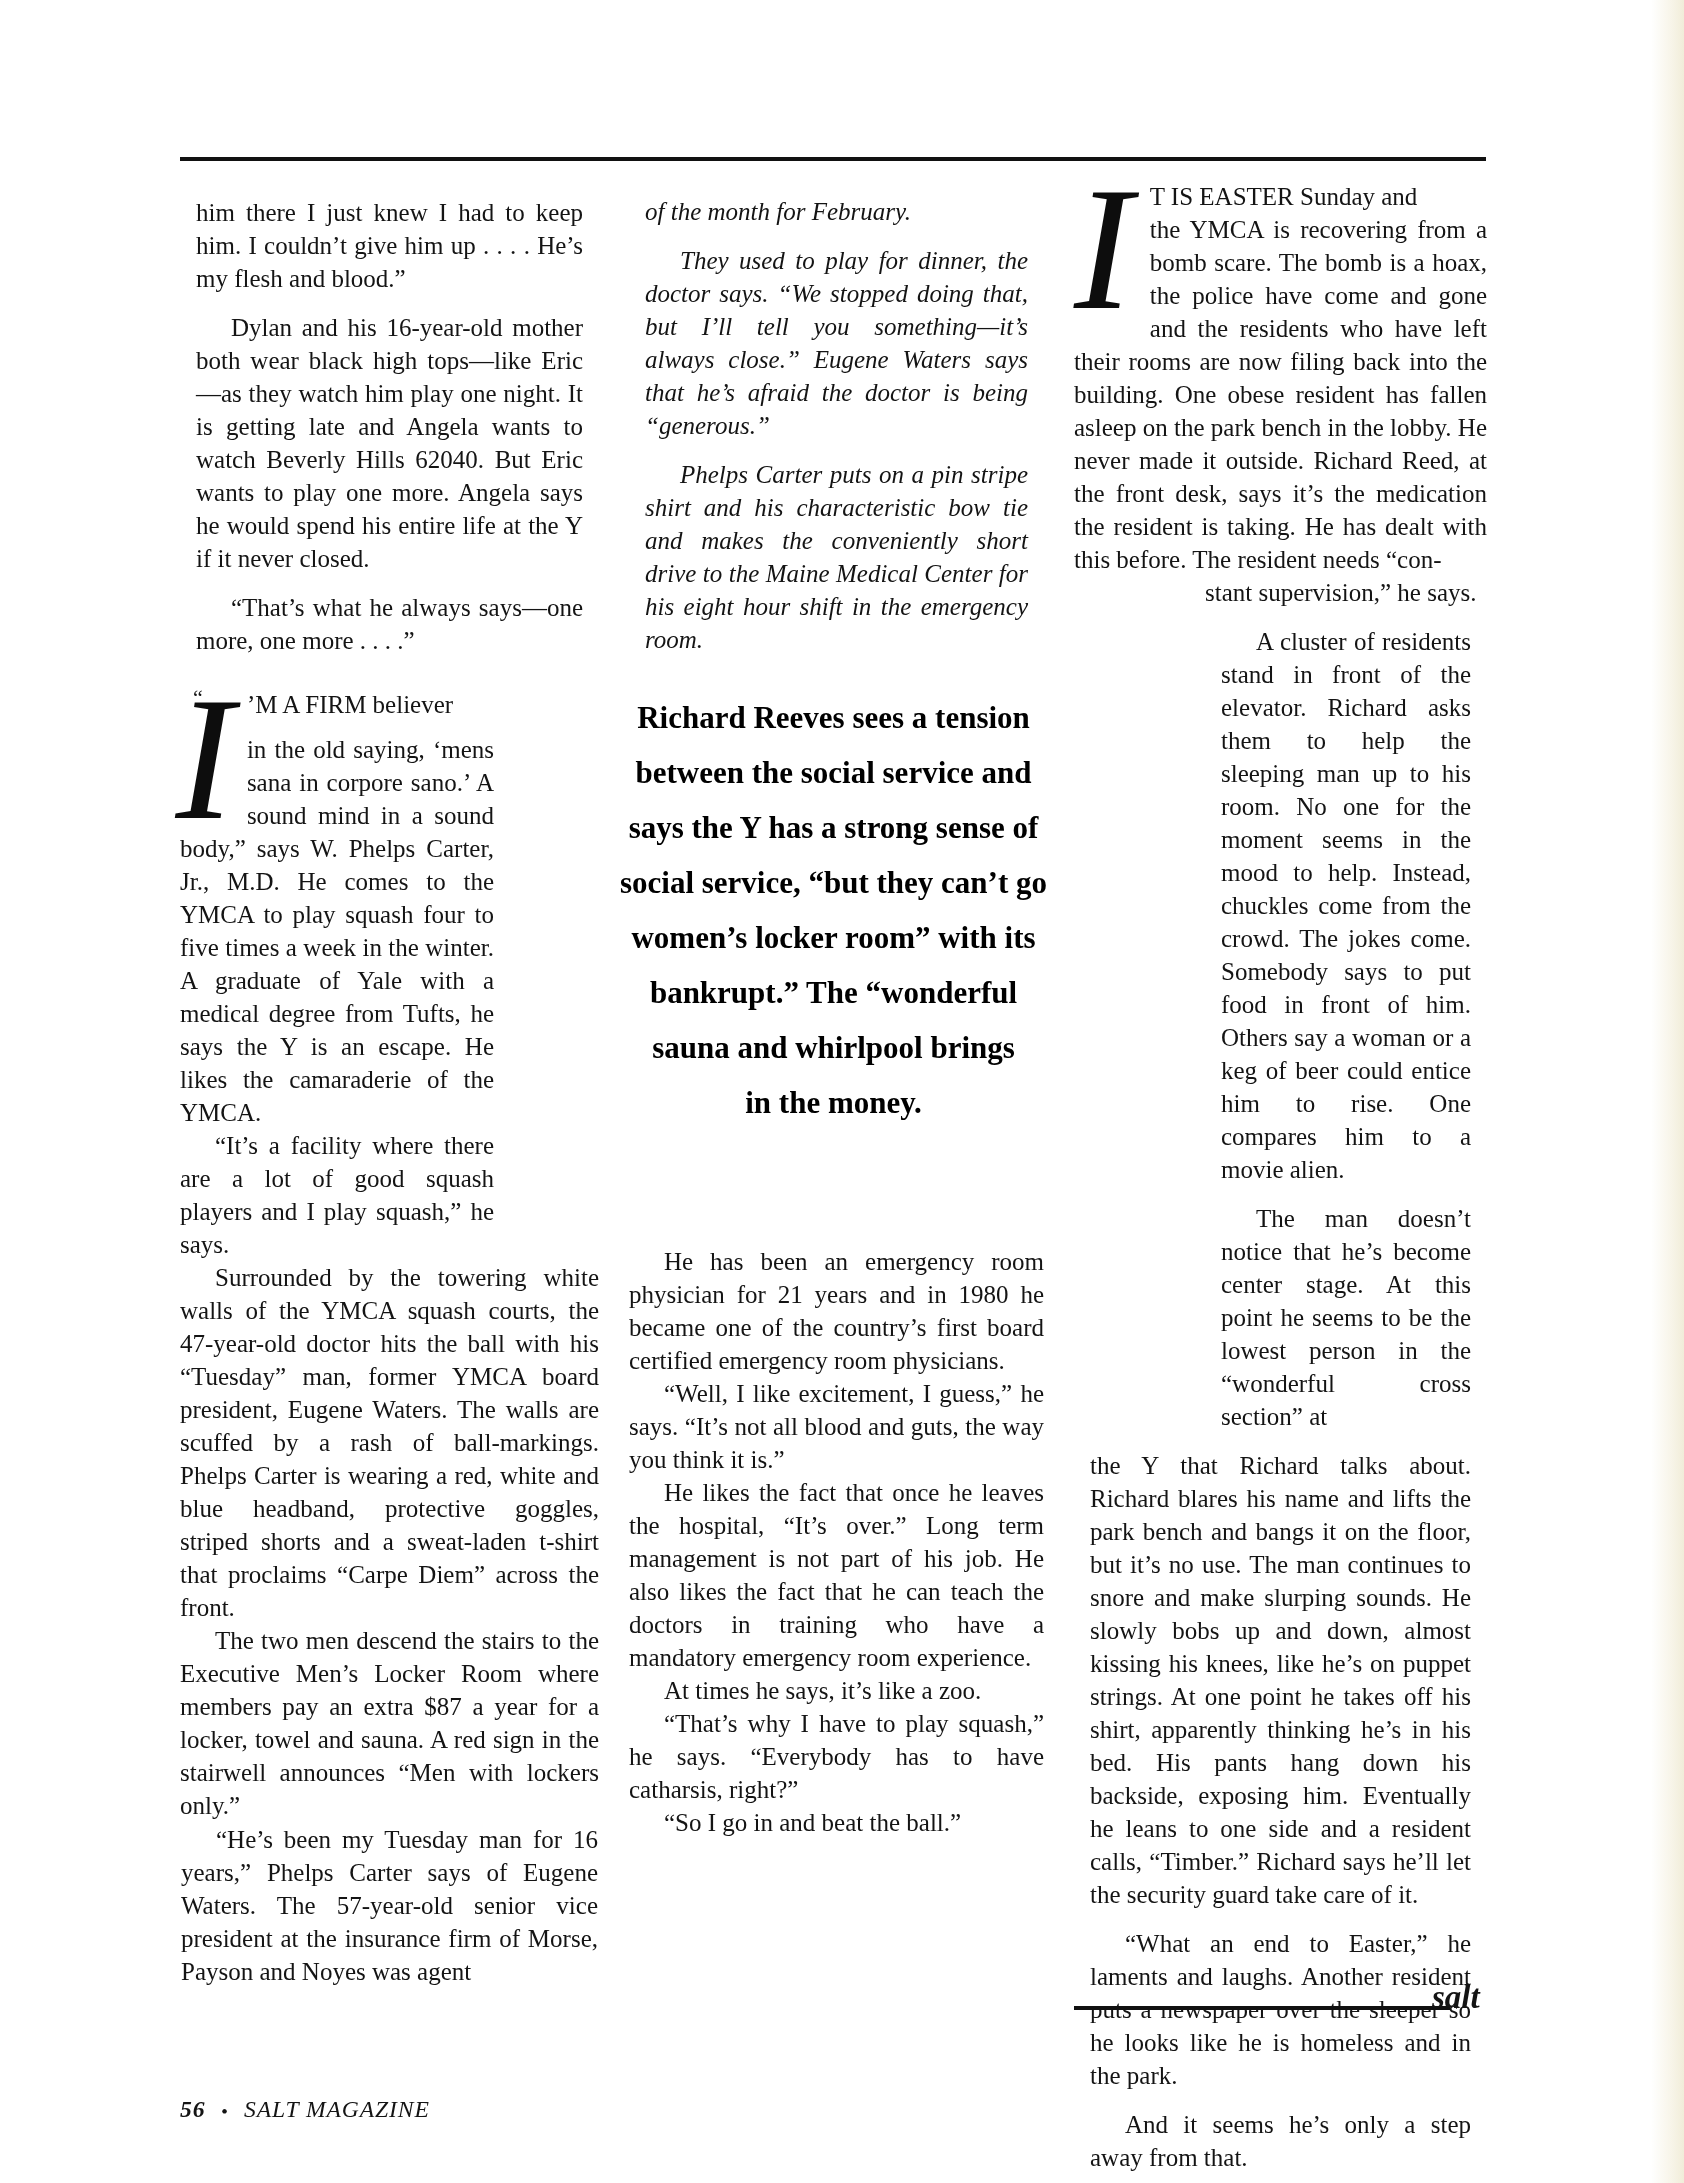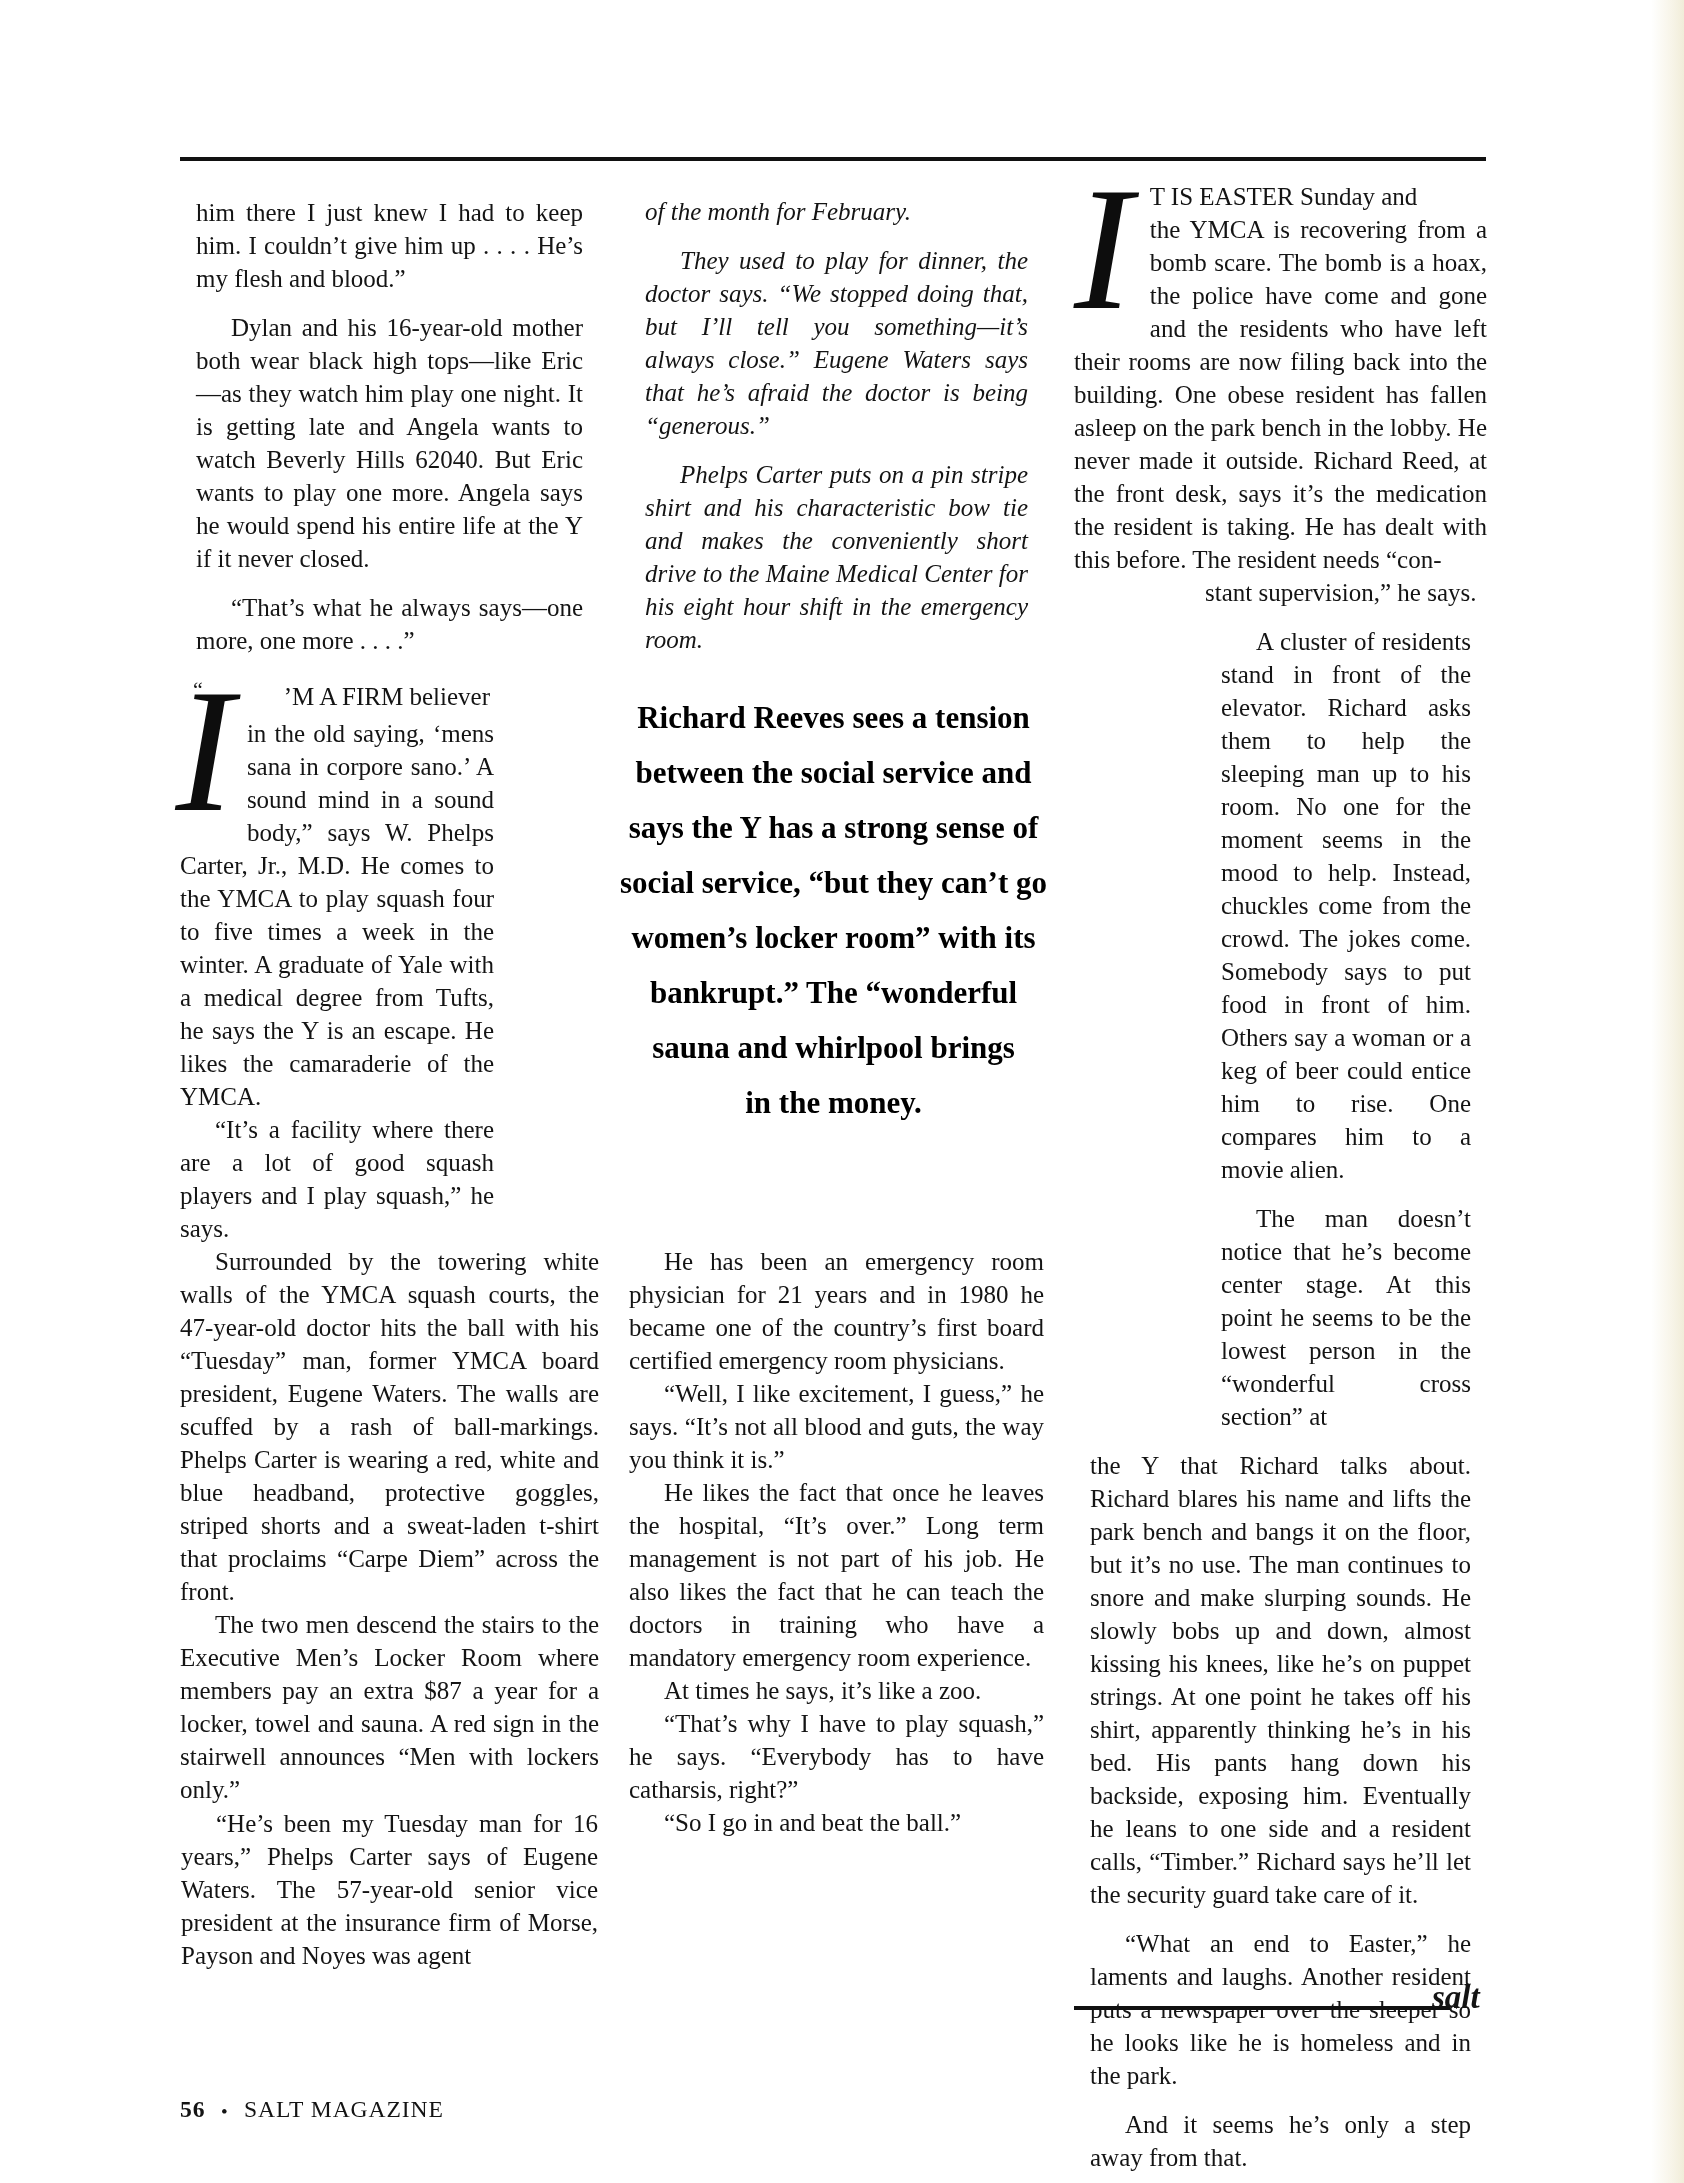--- a/index.html
+++ b/index.html
@@ -35,41 +35,41 @@
 
   .mid-lower { position:absolute; left:629px; top:1245px; width:415px; font-size:25px; line-height:33px; text-align:justify; }
   .mid-lower p { margin:0; }
   .mid-lower p.ind { text-indent:35px; }
 
   .right-lower-indent { margin-left:131px; }
 
   .end-rule { position:absolute; left:1074px; top:2006px; width:376px; height:3.5px; background:#111; }
   .signoff { position:absolute; left:1432px; top:1980px; font-size:33px; line-height:35px; font-style:italic; font-weight:bold; font-family:"Liberation Serif","DejaVu Serif",serif; }
 
-  .footer { position:absolute; left:180px; top:2096px; font-size:23.6px; letter-spacing:0.9px; line-height:26px; }
+  .footer { position:absolute; left:180px; top:2096px; font-size:23.6px; letter-spacing:0.9px; line-height:26px;font-style:italic; }
   .footer .num { font-weight:bold; }
   .footer .dot { margin:0 8.7px; font-size:19px; vertical-align:middle; }
 </style>
 </head>
 <body>
 
 <div class="rule-top"></div>
 
 <div class="col col-left">
   <p>him there I just knew I had to keep him. I couldn’t give him up . . . . He’s my flesh and blood.”</p>
   <p class="ind">Dylan and his 16-year-old mother both wear black high tops—like Eric—as they watch him play one night. It is getting late and Angela wants to watch Beverly Hills 62040. But Eric wants to play one more. Angela says he would spend his entire life at the Y if it never closed.</p>
   <p class="ind">“That’s what he always says—one more, one more . . . .”</p>
 </div>
 
 <div class="left-lower">
   <div class="narrow">
     <div class="dropcap-block">
       <span class="openquote">“</span>
       <span class="dropcap">I</span>
-      <p style="margin:4px;text-align:right;"><span>’M A FIRM believer</span></p>
+      <p style="margin:12px;text-align:left;"><span>’M A FIRM believer</span></p>
       <p style="margin:0;">in the old saying, ‘mens sana in corpore sano.’ A sound mind in a sound body,” says W. Phelps Carter, Jr., M.D. He comes to the YMCA to play squash four to five times a week in the winter. A graduate of Yale with a medical degree from Tufts, he says the Y is an escape. He likes the camaraderie of the YMCA.</p>
     </div>
     <p class="ind" style="margin:0;text-indent:35px;">“It’s a facility where there are a lot of good squash players and I play squash,” he says.</p>
   </div>
   <p style="margin:0;text-indent:35px;">Surrounded by the towering white walls of the YMCA squash courts, the 47-year-old doctor hits the ball with his “Tuesday” man, former YMCA board president, Eugene Waters. The walls are scuffed by a rash of ball-markings. Phelps Carter is wearing a red, white and blue headband, protective goggles, striped shorts and a sweat-laden t-shirt that proclaims “Carpe Diem” across the front.</p>
   <p style="margin:0;text-indent:35px;">The two men descend the stairs to the Executive Men’s Locker Room where members pay an extra $87 a year for a locker, towel and sauna. A red sign in the stairwell announces “Men with lockers only.”</p>
   <p style="margin:1px;text-indent:35px;">“He’s been my Tuesday man for 16 years,” Phelps Carter says of Eugene Waters. The 57-year-old senior vice president at the insurance firm of Morse, Payson and Noyes was agent</p>
 </div>
 
 <div class="col col-mid">

